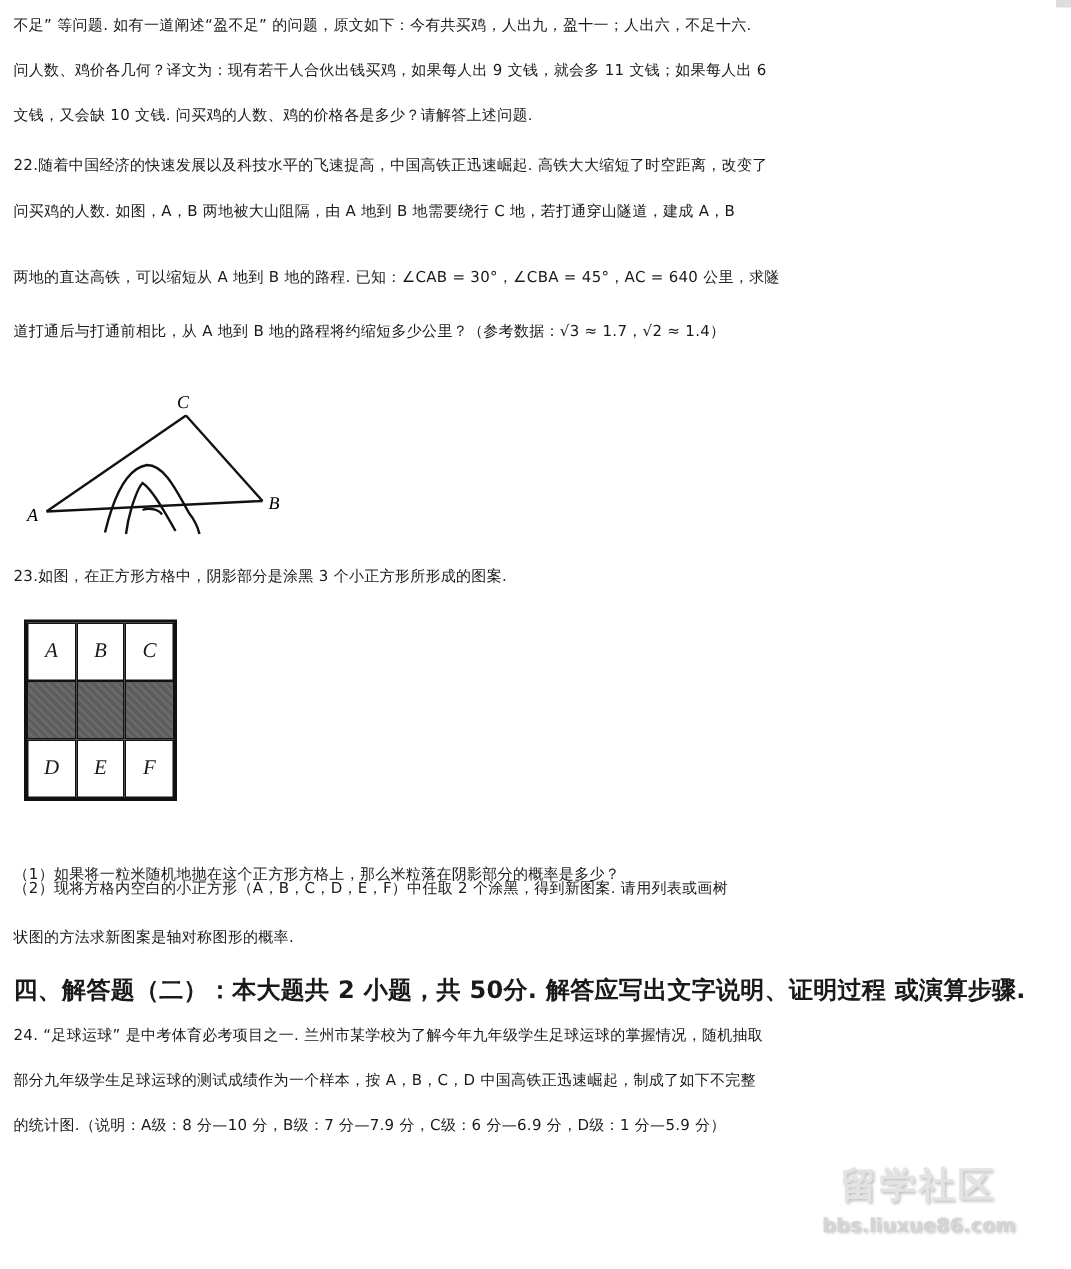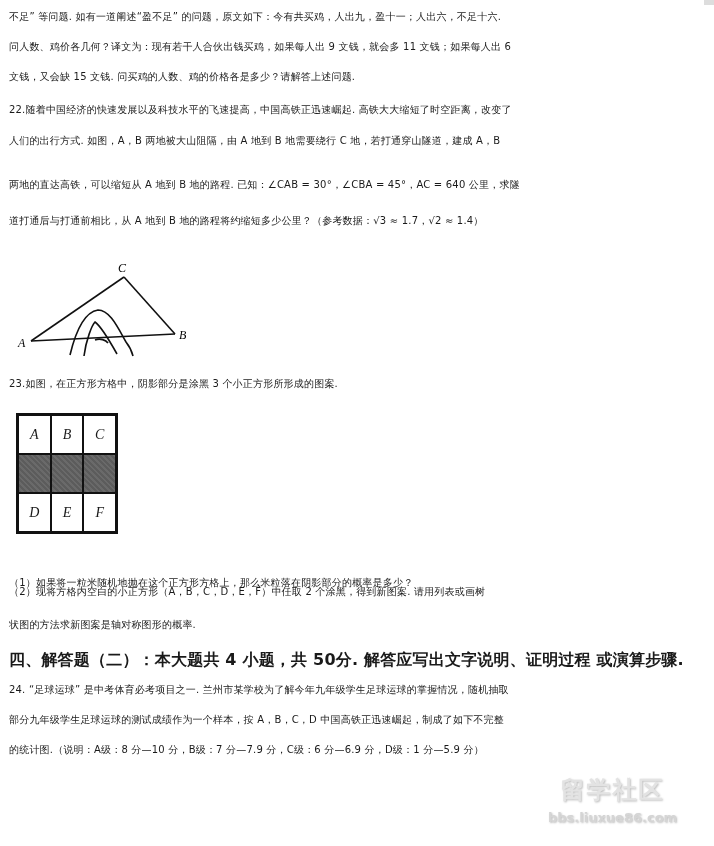--- a/index.html
+++ b/index.html
@@ -20,24 +20,24 @@
     .wm .small { font-size: 13px; color: #d5d5d5; font-weight: bold; }
     .corner { position: absolute; right: 0; top: 0; width: 10px; height: 5px; background: #ddd; }
   </style>
 </head>
 <body>
 
 <div class="corner"></div>
 
 <div class="line" style="top:10px">不足” 等问题. 如有一道阐述“盈不足” 的问题，原文如下：今有共买鸡，人出九，盈十一；人出六，不足十六.</div>
 <div class="line" style="top:40px">问人数、鸡价各几何？译文为：现有若干人合伙出钱买鸡，如果每人出 9 文钱，就会多 11 文钱；如果每人出 6</div>
-<div class="line" style="top:70px">文钱，又会缺 15 文钱. 问买鸡的人数、鸡的价格各是多少？请解答上述问题.</div>
+<div class="line" style="top:70px">文钱，又会缺 10 文钱. 问买鸡的人数、鸡的价格各是多少？请解答上述问题.</div>
 
 <div class="line" style="top:103px">22.随着中国经济的快速发展以及科技水平的飞速提高，中国高铁正迅速崛起. 高铁大大缩短了时空距离，改变了</div>
-<div class="line" style="top:134px">人们的出行方式. 如图，A，B 两地被大山阻隔，由 A 地到 B 地需要绕行 C 地，若打通穿山隧道，建成 A，B</div>
+<div class="line" style="top:134px">问买鸡的人数. 如图，A，B 两地被大山阻隔，由 A 地到 B 地需要绕行 C 地，若打通穿山隧道，建成 A，B</div>
 <div class="line" style="top:178px">两地的直达高铁，可以缩短从 A 地到 B 地的路程. 已知：∠CAB = 30°，∠CBA = 45°，AC = 640 公里，求隧</div>
 <div class="line" style="top:214px">道打通后与打通前相比，从 A 地到 B 地的路程将约缩短多少公里？（参考数据：√3 ≈ 1.7，√2 ≈ 1.4）</div>
 
 <svg class="fig-tri" width="220" height="110" viewBox="0 0 220 110">
   <g stroke="#111" stroke-width="1.6" fill="none">
     <line x1="31" y1="91" x2="124" y2="27"></line>
     <line x1="124" y1="27" x2="175" y2="84"></line>
     <line x1="31" y1="91" x2="175" y2="84"></line>
     <path d="M70 105 C 76 80, 85 62, 98 60 C 110 60, 118 78, 126 92 C 130 97, 132 102, 133 106"></path>
     <path d="M84 106 C 86 90, 92 75, 95 72 C 101 76, 108 88, 117 104"></path>
@@ -59,21 +59,21 @@
   <div class="cell shade"></div>
   <div class="cell">D</div>
   <div class="cell">E</div>
   <div class="cell">F</div>
 </div>
 
 <div class="line" style="top:576px">（1）如果将一粒米随机地抛在这个正方形方格上，那么米粒落在阴影部分的概率是多少？</div>
 <div class="line" style="top:585px">（2）现将方格内空白的小正方形（A，B，C，D，E，F）中任取 2 个涂黑，得到新图案. 请用列表或画树</div>
 <div class="line" style="top:618px">状图的方法求新图案是轴对称图形的概率.</div>
 
-<div class="line heading" style="top:650px">四、解答题（二）：本大题共 4 小题，共 50分. 解答应写出文字说明、证明过程 或演算步骤.</div>
+<div class="line heading" style="top:650px">四、解答题（二）：本大题共 2 小题，共 50分. 解答应写出文字说明、证明过程 或演算步骤.</div>
 
 <div class="line" style="top:683px">24. “足球运球” 是中考体育必考项目之一. 兰州市某学校为了解今年九年级学生足球运球的掌握情况，随机抽取</div>
 <div class="line" style="top:713px">部分九年级学生足球运球的测试成绩作为一个样本，按 A，B，C，D 中国高铁正迅速崛起，制成了如下不完整</div>
 <div class="line" style="top:743px">的统计图.（说明：A级：8 分—10 分，B级：7 分—7.9 分，C级：6 分—6.9 分，D级：1 分—5.9 分）</div>
 
 <div class="wm">
   <div class="big">留学社区</div>
   <div class="small">bbs.liuxue86.com</div>
 </div>
 

